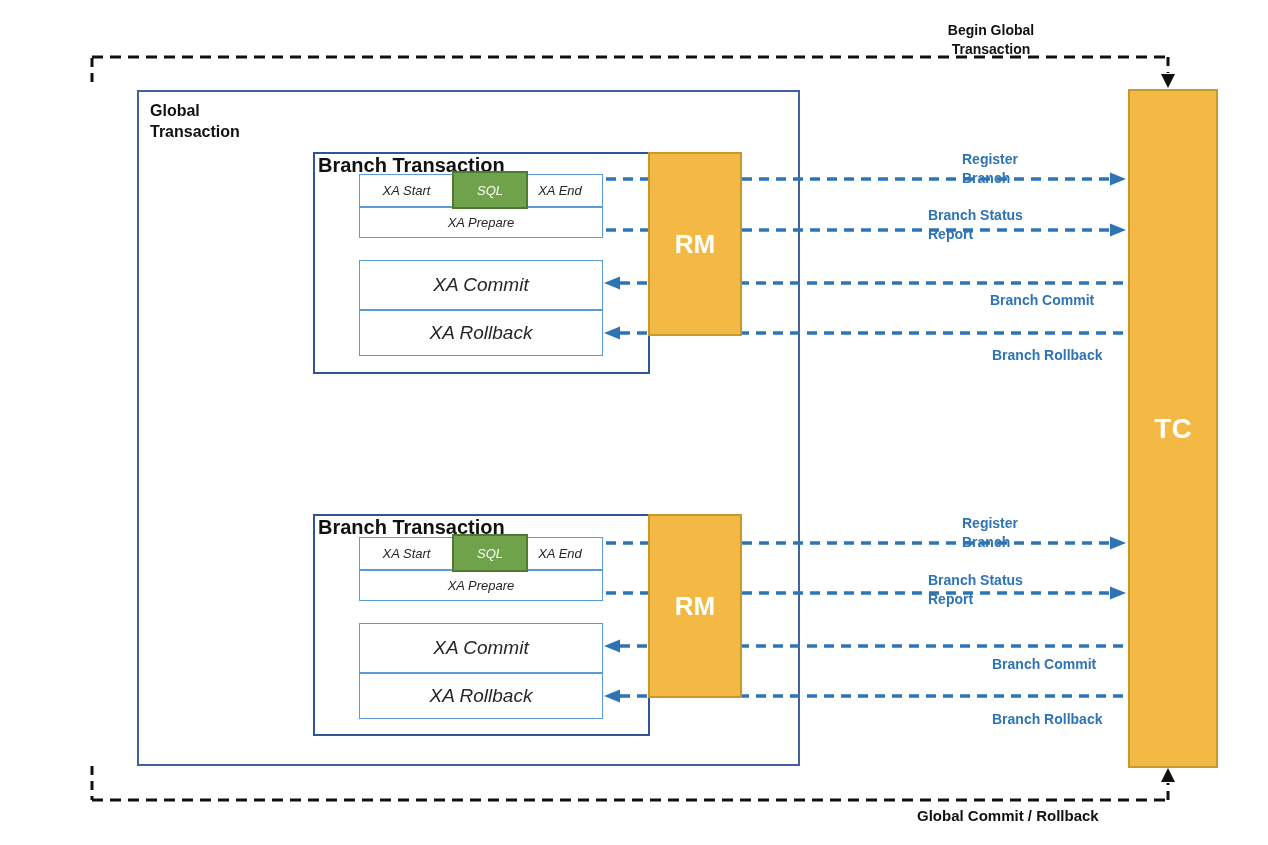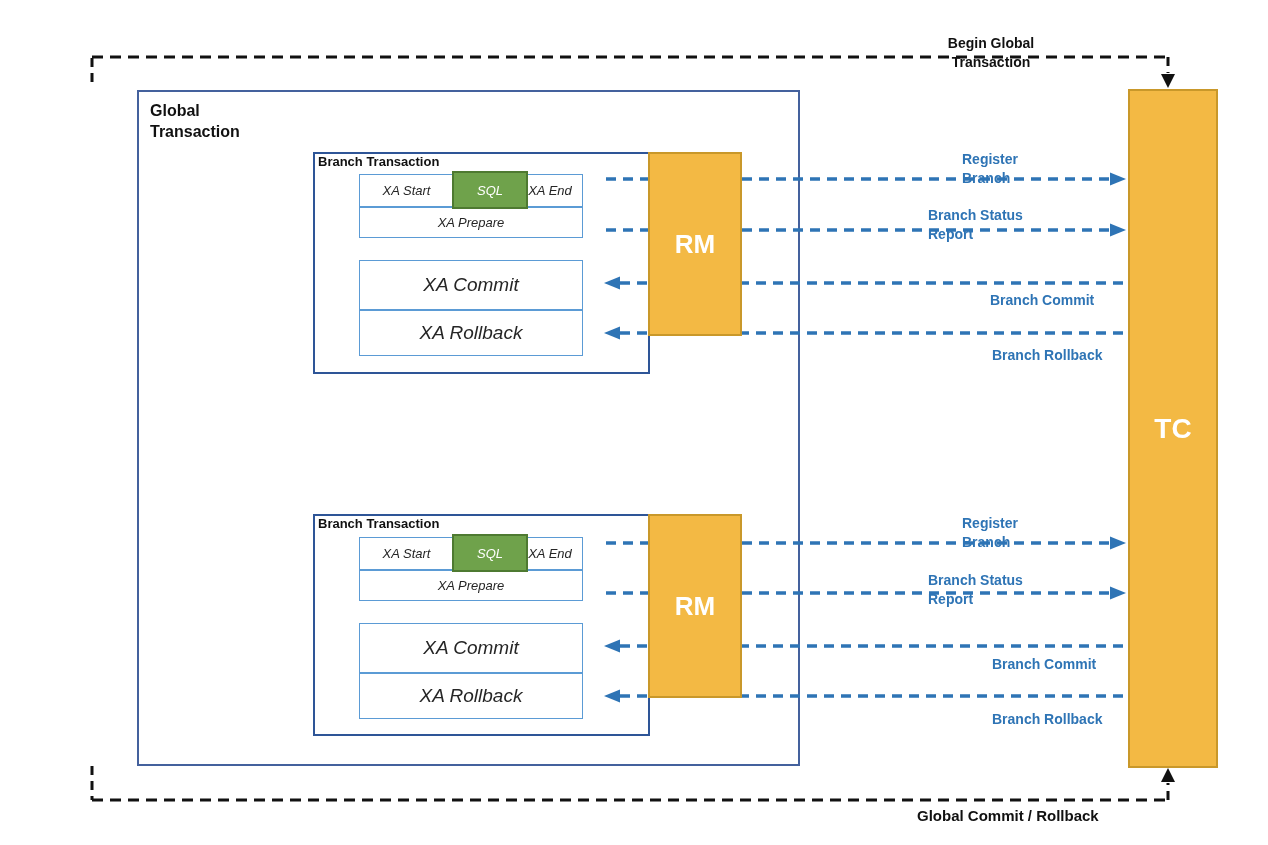--- a/index.html
+++ b/index.html
@@ -19,24 +19,24 @@
          display:flex;align-items:center;justify-content:center;
          color:#ffffff;font-weight:bold;z-index:4;}
   .tm{left:46px;top:89px;width:92px;height:677px;font-size:28px;}
   .tc{left:1128px;top:89px;width:90px;height:679px;font-size:28px;}
   .rm{width:94px;height:184px;font-size:26px;left:648px;}
 
   
   .global-box{left:137px;top:90px;width:663px;height:676px;border:2px solid var(--global_border);z-index:1;background:transparent;}
   .global-label{left:150px;top:100px;width:110px;font-size:16px;font-weight:bold;color:#111;line-height:21px;z-index:2;}
   .branch-box{left:313px;width:337px;height:222px;border:2px solid var(--branch_border);z-index:2;background:#fff;}
-  .branch-label{left:318px;width:200px;font-size:13px;font-weight:bold;color:#111;z-index:2;white-space:nowrap;}
+  .branch-label{left:318px;width:200px;font-size:20px;font-weight:bold;color:#111;z-index:2;white-space:nowrap;}
 
   
-  .row{left:359px;width:224px;border:1.5px solid var(--row_border);background:#fff;z-index:2;
+  .row{left:359px;width:244px;border:1.5px solid var(--row_border);background:#fff;z-index:2;
        display:flex;align-items:center;justify-content:center;
        font-style:italic;color:#262626;font-size:13px;}
   .row-split{padding:0;}
   .cell{flex:1;display:flex;align-items:center;justify-content:center;height:100%;}
   .sql-box{width:76px;background:var(--green);border:2px solid var(--green_border);
            display:flex;align-items:center;justify-content:center;
            color:#ffffff;font-style:italic;font-size:13px;z-index:3;}
   .big{font-size:19px;}
 
   
@@ -107,21 +107,21 @@
     <path d="M606,593 H1110" stroke="#2E74B5" stroke-width="3.5" stroke-dasharray="10 7" fill="none"></path>
     <polygon points="1110,586.5 1110,599.5 1126,593" fill="#2E74B5"></polygon>
     <path d="M620,646 H1127" stroke="#2E74B5" stroke-width="3.5" stroke-dasharray="10 7" fill="none"></path>
     <polygon points="620,639.5 620,652.5 604,646" fill="#2E74B5"></polygon>
     <path d="M620,696 H1127" stroke="#2E74B5" stroke-width="3.5" stroke-dasharray="10 7" fill="none"></path>
     <polygon points="620,689.5 620,702.5 604,696" fill="#2E74B5"></polygon>
   </svg>
 
   <div class="abs actor tc">TC</div>
 
-  <div class="abs flow-label black centered" style="left:932px;top:34px;width:118px;">Begin Global Transaction</div>
+  <div class="abs flow-label black centered" style="left:932px;top:21px;width:118px;">Begin Global Transaction</div>
   <div class="abs flow-label black nowrap" style="left:917px;top:806px;font-size:15px;">Global Commit / Rollback</div>
 
   <div class="abs flow-label" style="left:962px;top:150px;width:80px;">Register Branch</div>
   <div class="abs flow-label" style="left:928px;top:206px;width:125px;">Branch Status Report</div>
   <div class="abs flow-label nowrap" style="left:990px;top:291px;">Branch Commit</div>
   <div class="abs flow-label nowrap" style="left:992px;top:346px;">Branch Rollback</div>
 
   <div class="abs flow-label" style="left:962px;top:514px;width:80px;">Register Branch</div>
   <div class="abs flow-label" style="left:928px;top:571px;width:125px;">Branch Status Report</div>
   <div class="abs flow-label nowrap" style="left:992px;top:655px;">Branch Commit</div>

